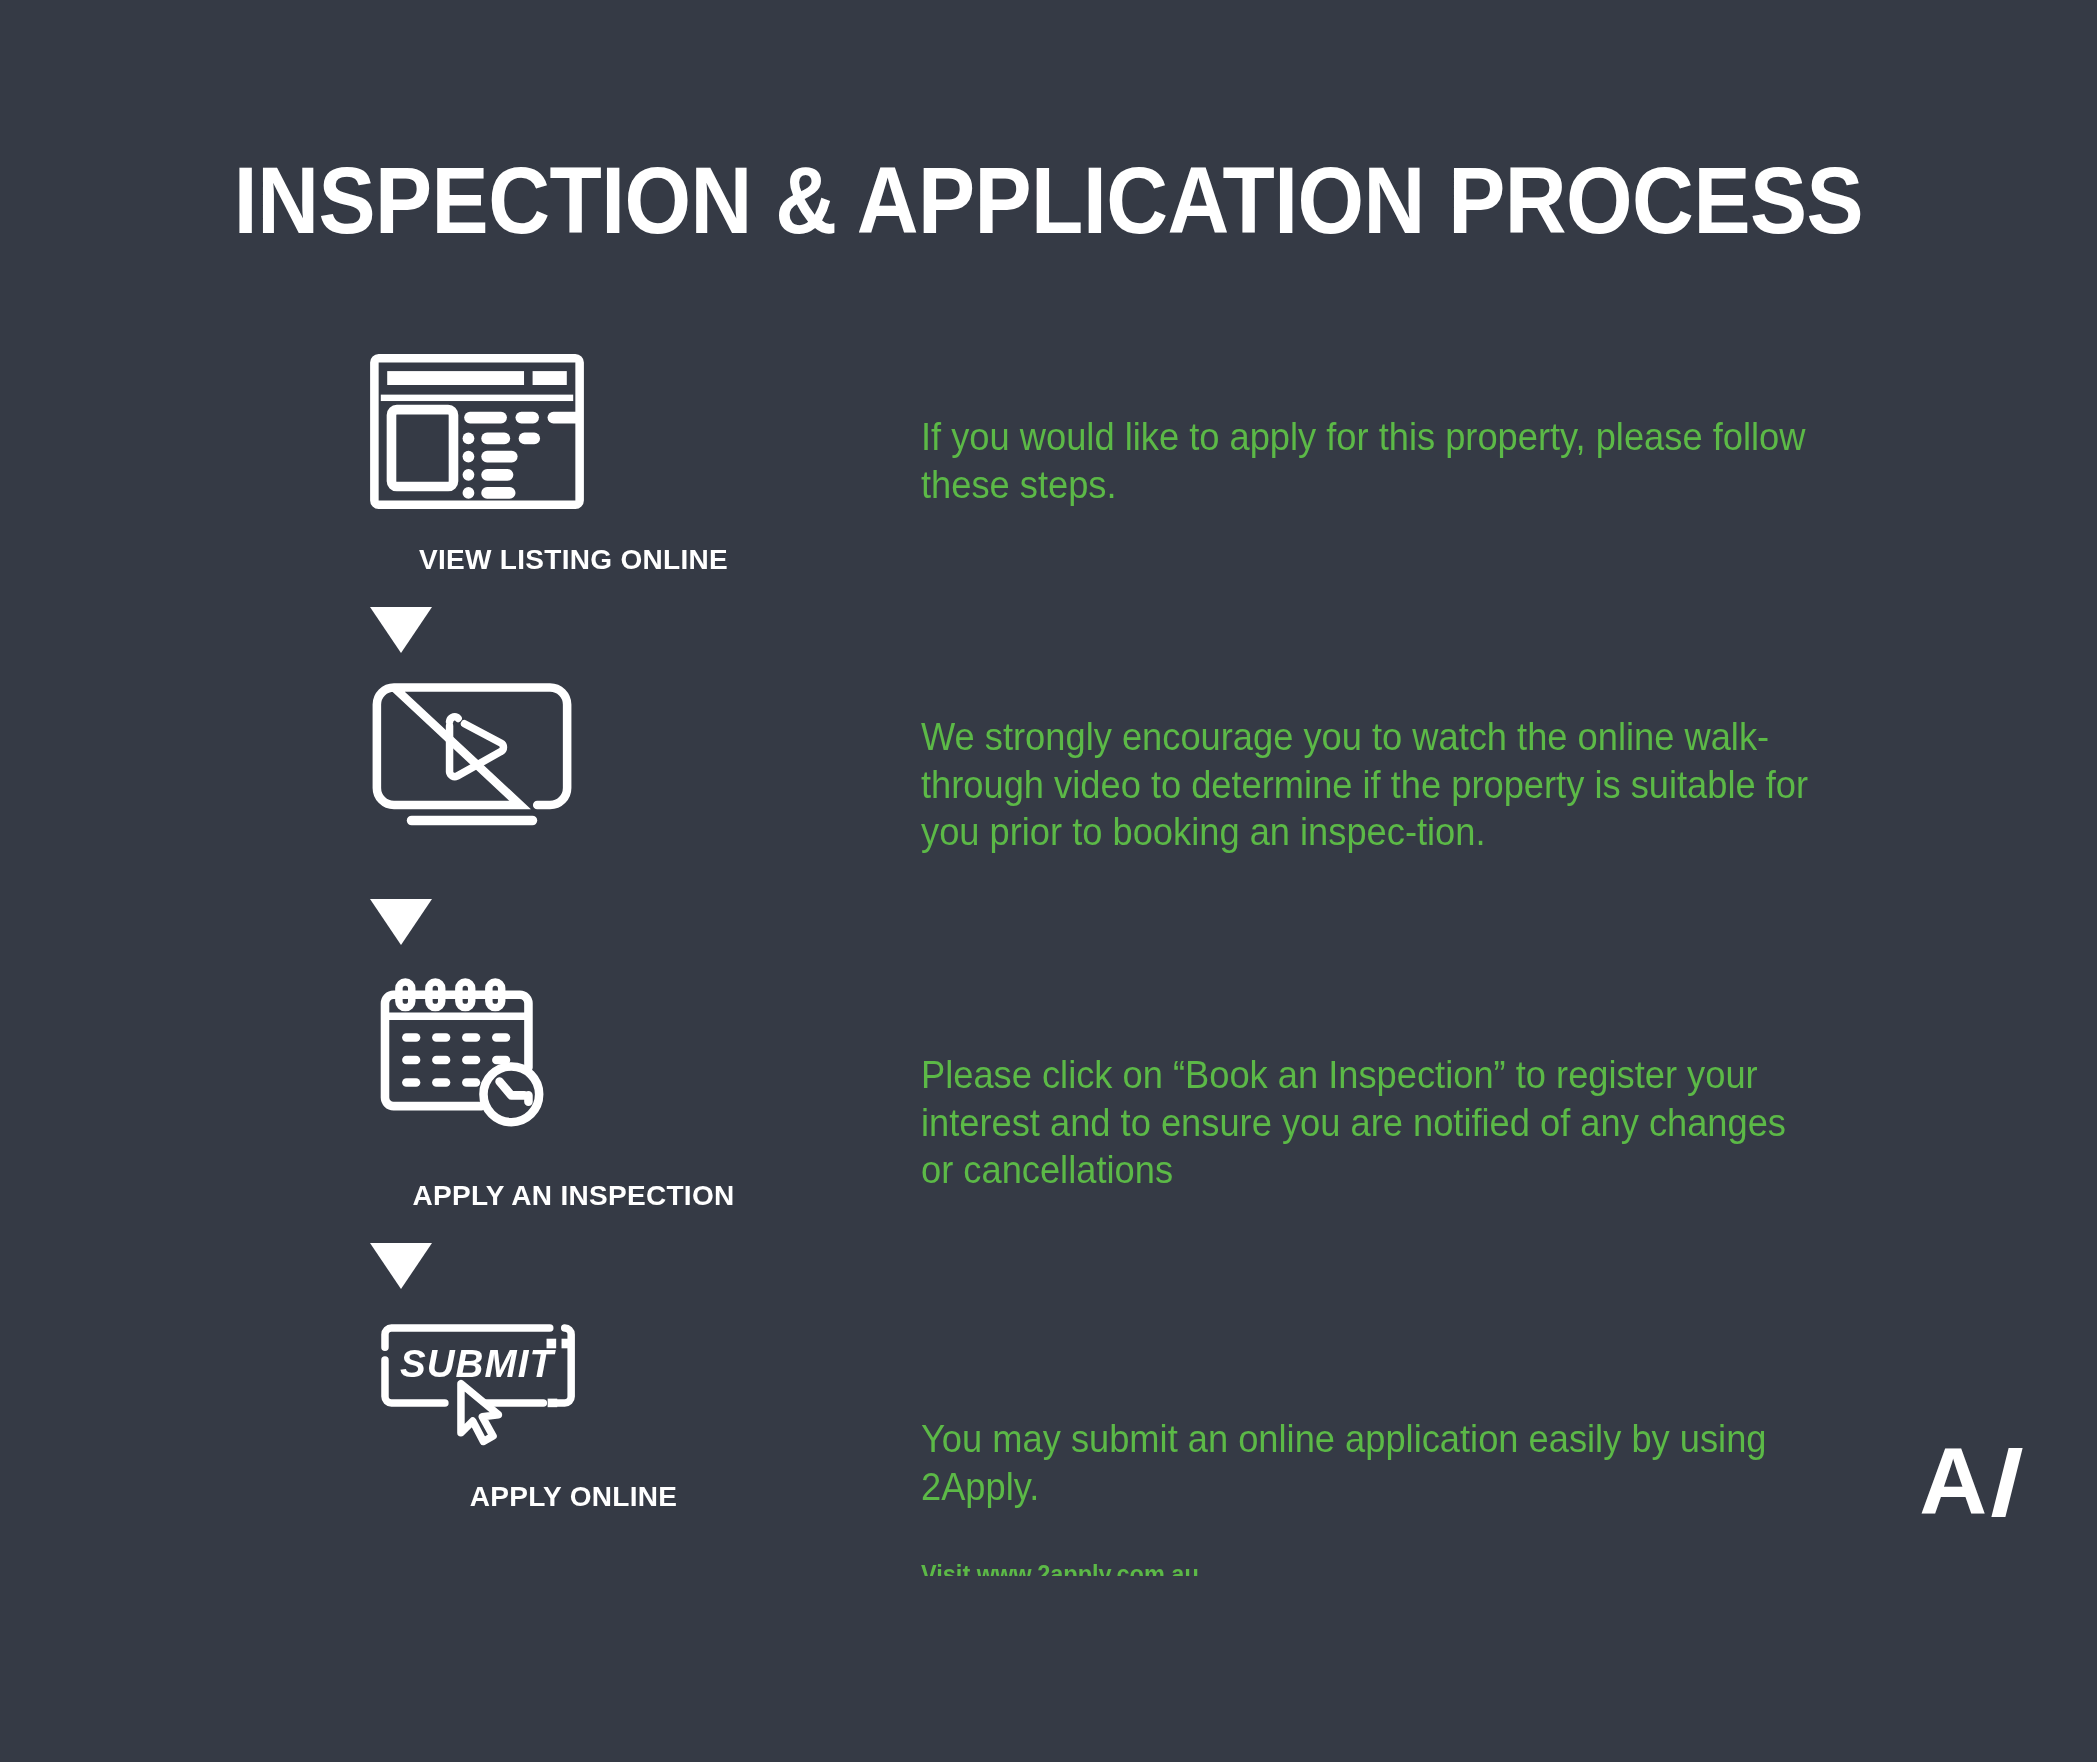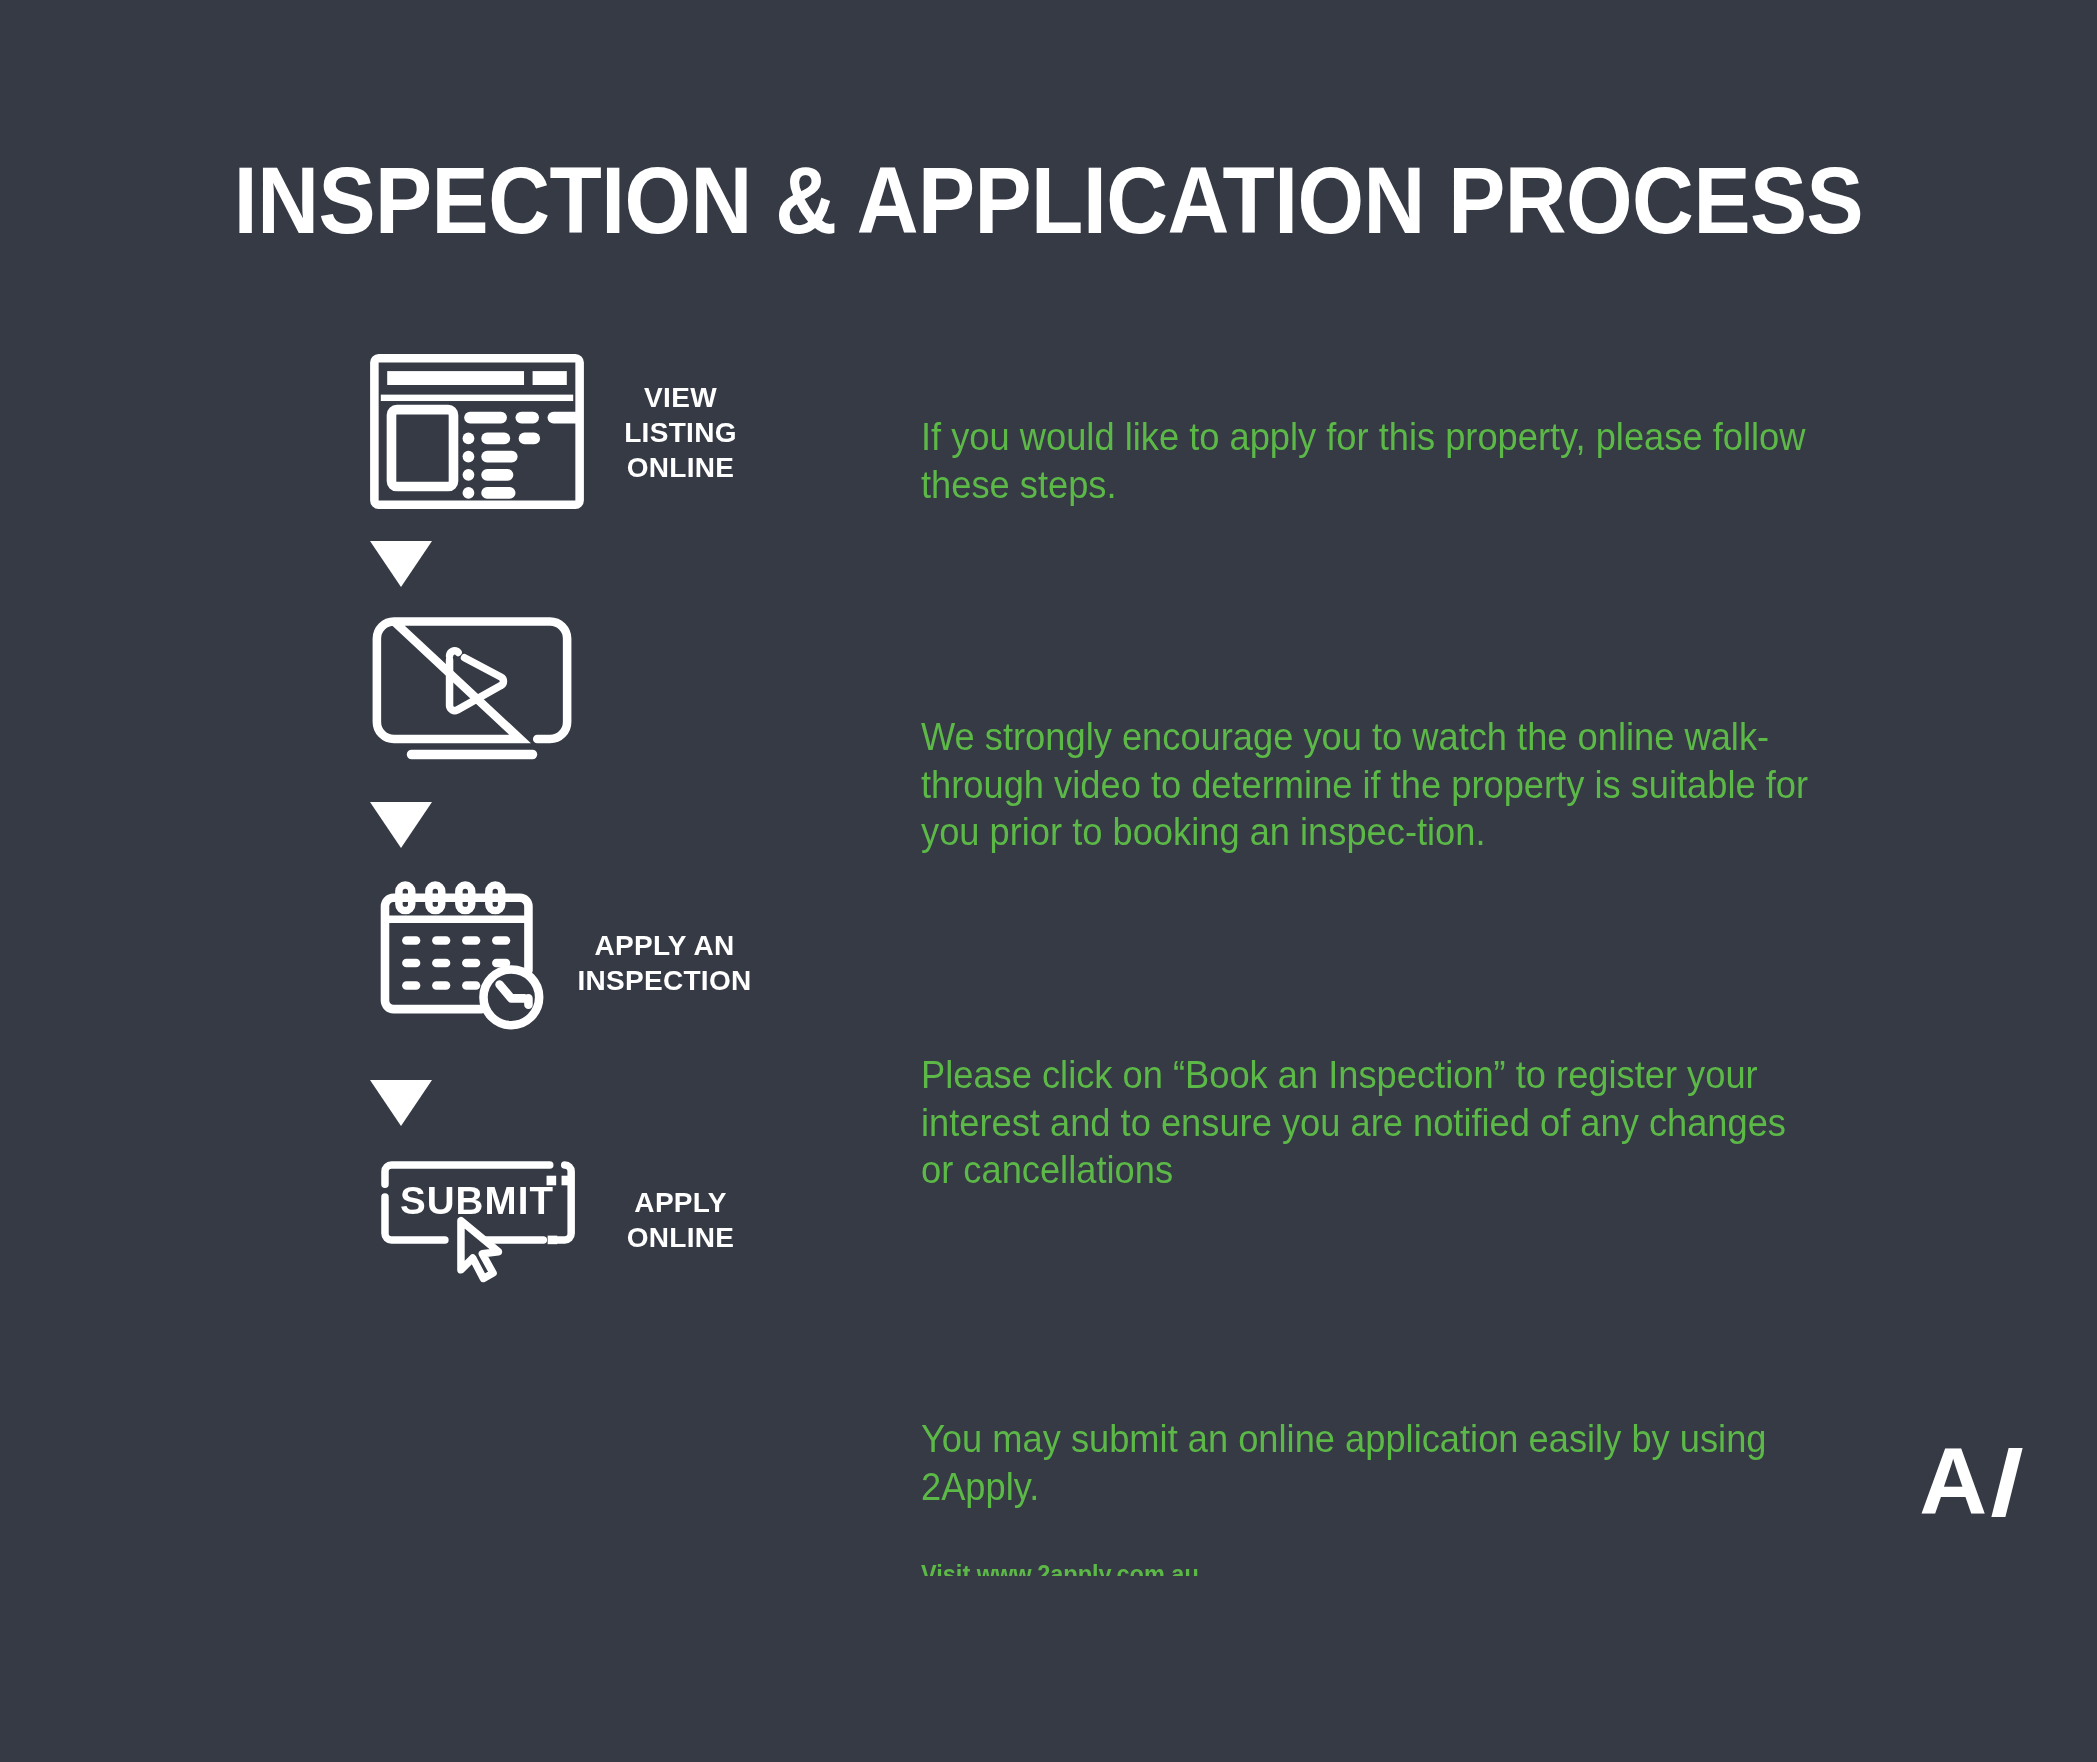--- a/index.html
+++ b/index.html
@@ -38,25 +38,25 @@
 
   
   .steps {
     position: absolute;
     left: 370px;
     top: 354px;
     width: 407px;
   }
   .step {
     display: flex;
-    flex-direction: row;
-    align-items: center;
+    flex-direction: column;
   }
   .step-icon {
     display: block;
+    font-style: italic;
   }
   .step-label {
     color: #ffffff;
     font-size: 28px;
     font-weight: bold;
     letter-spacing: 0.3px;
     text-align: center;
     line-height: 1.25;
     white-space: pre-line;
   }

